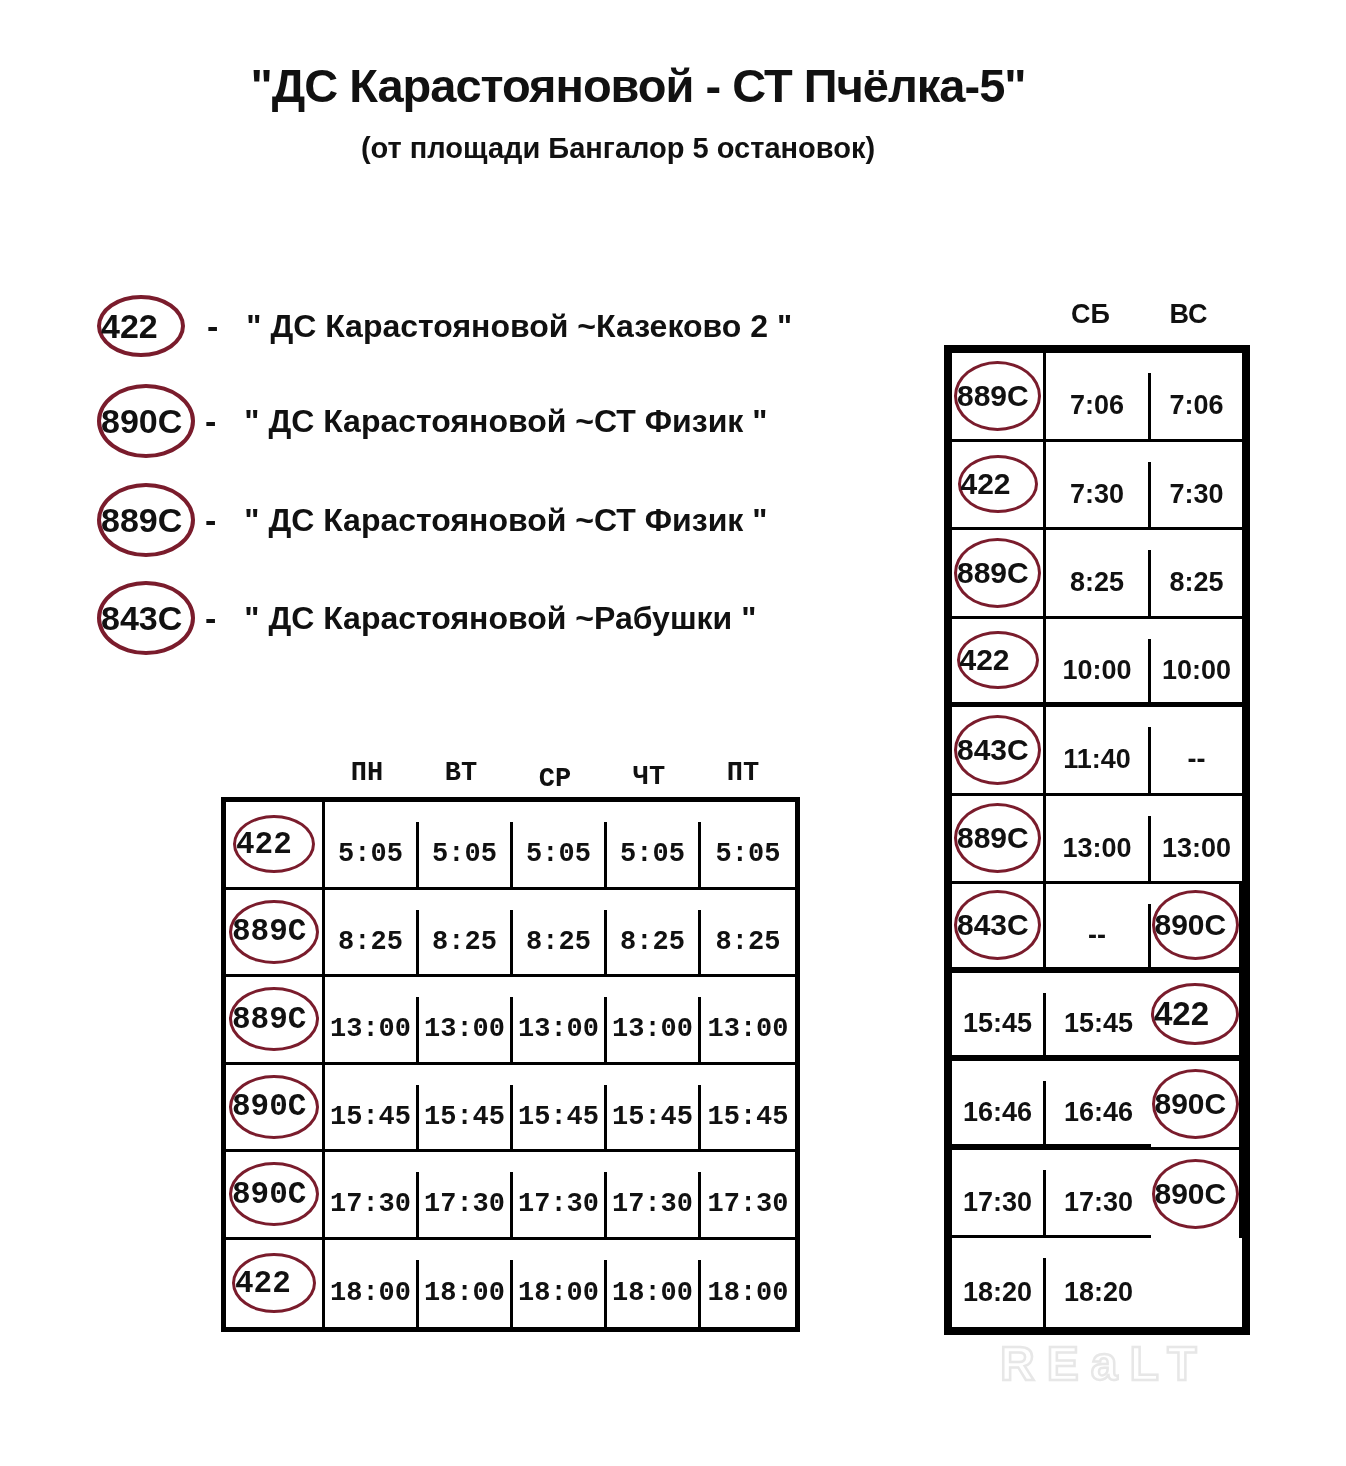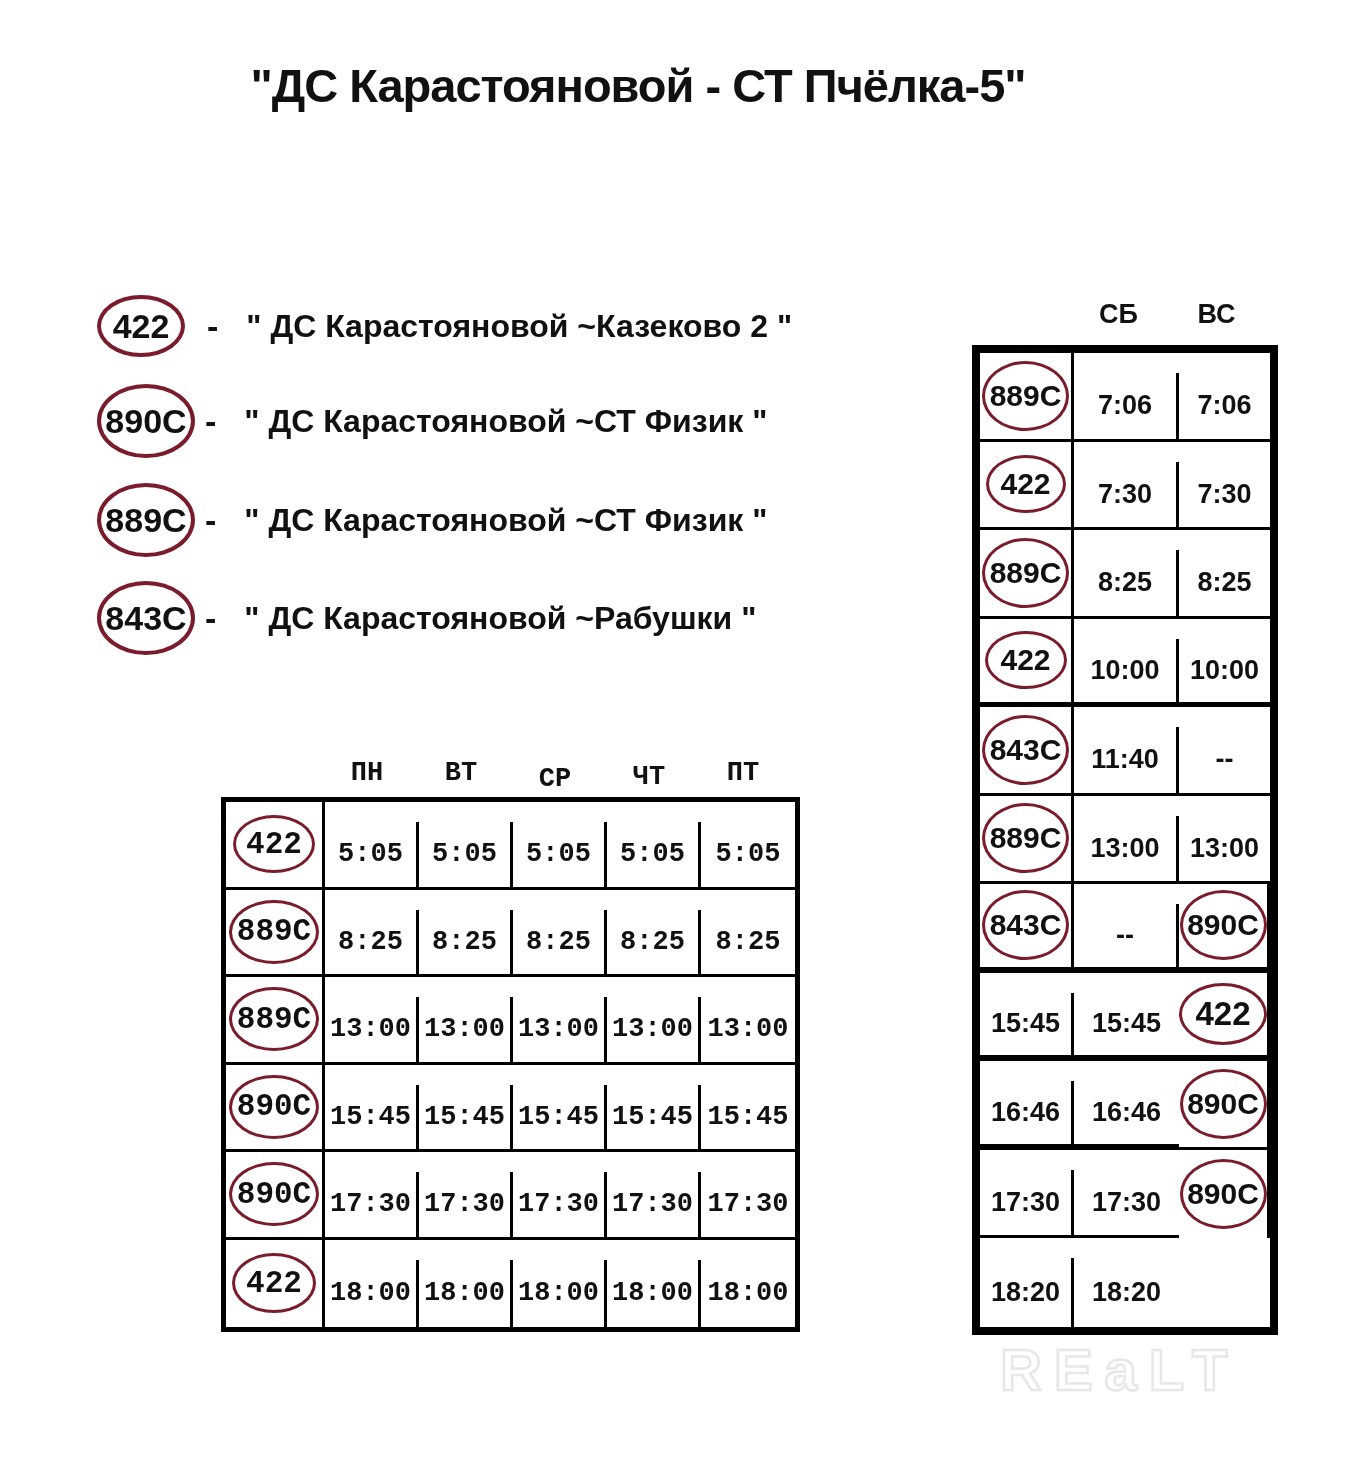--- a/index.html
+++ b/index.html
@@ -35,33 +35,32 @@
     left: 97px;
     display: flex;
     align-items: center;
     height: 80px;
   }
   .oval {
     border: 4px solid #7a1c2c;
     border-radius: 50%;
     display: flex;
     align-items: center;
-    justify-content: center;
     font-weight: 700;
     flex: none;
     color: #111111;
   }
   .legend-oval { width: 98px; height: 74px; font-size: 34px; }
   .legend-row.first .legend-oval { width: 88px; height: 62px; }
   .legend-dash { font-size: 34px; font-weight: 700; margin-left: 10px; }
   .legend-row.first .legend-dash { margin-left: 22px; }
   .legend-desc { font-size: 32px; font-weight: 700; margin-left: 28px; white-space: nowrap; }
   
   .wk-block { position: absolute; left: 221px; top: 758px; font-family: Liberation Mono, monospace; }
-  .we-block { position: absolute; left: 972px; top: 299px; }
+  .we-block { position: absolute; left: 944px; top: 299px; }
   .hdr-grid { display: grid; font-weight: 700; font-size: 27px; }
   .wk-block .hdr-grid { grid-template-columns: 99px 94px 94px 94px 94px 94px; height: 39px; }
   .we-block .hdr-grid { grid-template-columns: 94px 105px 91px; height: 46px; }
   .hdr-cell { display: flex; align-items: flex-start; justify-content: center; }
   .grid { display: grid; border: 5px solid #000; width: max-content; background: #fff; }
   .wk-grid { grid-template-columns: 99px 94px 94px 94px 94px 94px; grid-auto-rows: 87.5px; }
   .we-grid { grid-template-columns: 94px 105px 91px; grid-auto-rows: 88.5px; border-width: 8px; }
   .cell {
     border-right: 3px solid #000;
     border-bottom: 3px solid #000;
@@ -74,34 +73,35 @@
   .cell.d5 { border-bottom-width: 5px; }
   .cell.d6 { border-bottom-width: 6px; }
   .t { font-size: 27px; font-weight: 700; margin-top: 20px; }
   .tbl-oval { width: 90px; height: 64px; font-size: 31px; border-width: 3.5px; }
   .we-grid .tbl-oval { width: 87px; height: 70px; font-size: 30px; }
   
   .watermark {
     position: absolute;
     left: 1000px;
     top: 1336px;
-    font-size: 58px;
+    font-size: 48px;
     font-weight: 700;
     letter-spacing: 12px;
     color: transparent;
     -webkit-text-stroke: 2.5px #e7e7e7;
     text-stroke: 2.5px #e7e7e7;
   }
 </style>
 </head>
 <body>
 
 <div class="page">
 
   <div class="title">"ДС Карастояновой - СТ Пчёлка-5"</div>
+  <div class="subtitle">(от площади Бангалор 5 остановок)</div>
 
   <div class="legend-row first" style="top:286px">
     <span class="oval legend-oval">
         <span>422</span>
       </span>
     <span class="legend-dash">-</span>
     <span class="legend-desc">" ДС Карастояновой ~Казеково 2 "</span>
   </div>
   <div class="legend-row" style="top:381px">
     <span class="oval legend-oval">

